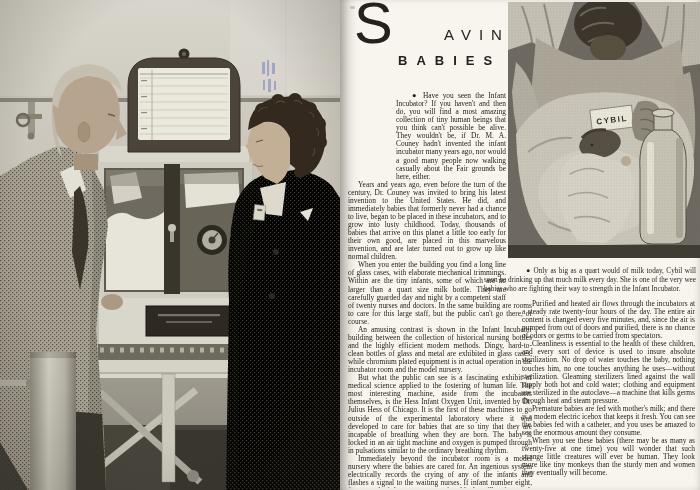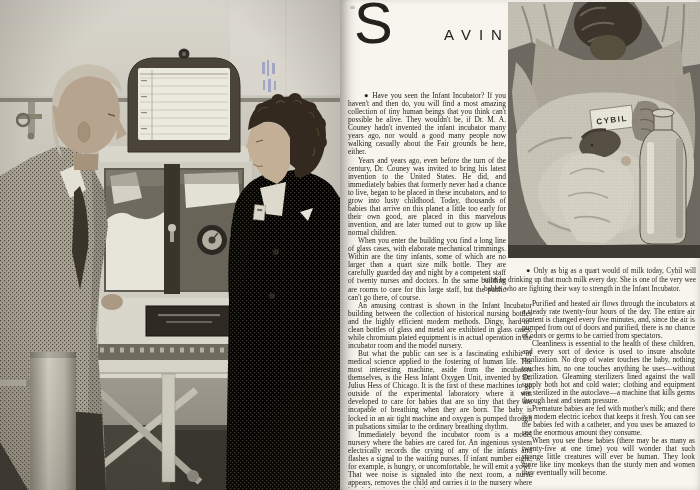--- a/index.html
+++ b/index.html
@@ -13,21 +13,21 @@
   .title{position:absolute;left:12px;top:0;width:160px;height:86px;}
   .title-initial{position:absolute;left:2px;top:-6px;font-family:"Liberation Sans",sans-serif;
         font-size:58px;font-weight:400;color:#24221d;line-height:1;}
   .title-rest{position:absolute;left:44px;top:26px;font-family:"Liberation Sans",sans-serif;
         font-size:15px;letter-spacing:8px;color:#24221d;margin-left:48px;}
   .title-word2{position:absolute;left:46px;top:53px;font-family:"Liberation Sans",sans-serif;
         font-size:13px;font-weight:bold;letter-spacing:9px;color:#24221d;}
   
   .col{position:absolute;text-align:justify;color:#26231c;font-size:7.4px;line-height:8.06px;}
   .col p{margin:0;text-indent:10px;}
-  .col p.first{text-indent:16px;}
+  .col p.first{text-indent:16px;margin-left:48px;}
   .col-left{left:8px;top:92px;width:184px;height:396px;overflow:hidden;}
   .photo-spacer{float:right;width:26px;height:208px;}
   .col-right{left:182px;top:300px;width:173px;height:192px;overflow:hidden;}
   
   .baby-photo{position:absolute;left:168px;top:2px;width:192px;height:256px;overflow:hidden;background:#6e6a61;}
   .caption{position:absolute;left:144px;top:260px;width:212px;font-size:7.2px;line-height:9.1px;
         text-align:justify;text-indent:42px;color:#2a2822;}
   .speck{position:absolute;left:10px;top:6px;width:5px;height:3px;background:#b9b6ac;border-radius:2px;opacity:.8;}
 </style>
 </head>
@@ -222,20 +222,21 @@
       <rect x="0" y="0" width="340" height="490" fill="url(#vign)"></rect>
     </svg>
   </div>
 
   <div class="page">
     <div class="speck"></div>
 
     <div class="title">
       <span class="title-initial">S</span>
       <span class="title-rest">AVING</span>
+      <span class="title-word2">BABIES</span>
     </div>
 
     <div class="baby-photo">
       <svg width="192" height="256" viewBox="0 0 192 256">
         <defs>
           <pattern id="halftone" width="3" height="3" patternUnits="userSpaceOnUse">
             <circle cx="1" cy="1" r=".55" fill="#2e2a24"></circle>
           </pattern>
         </defs>
         <rect width="192" height="256" fill="#6e6a61"></rect>

